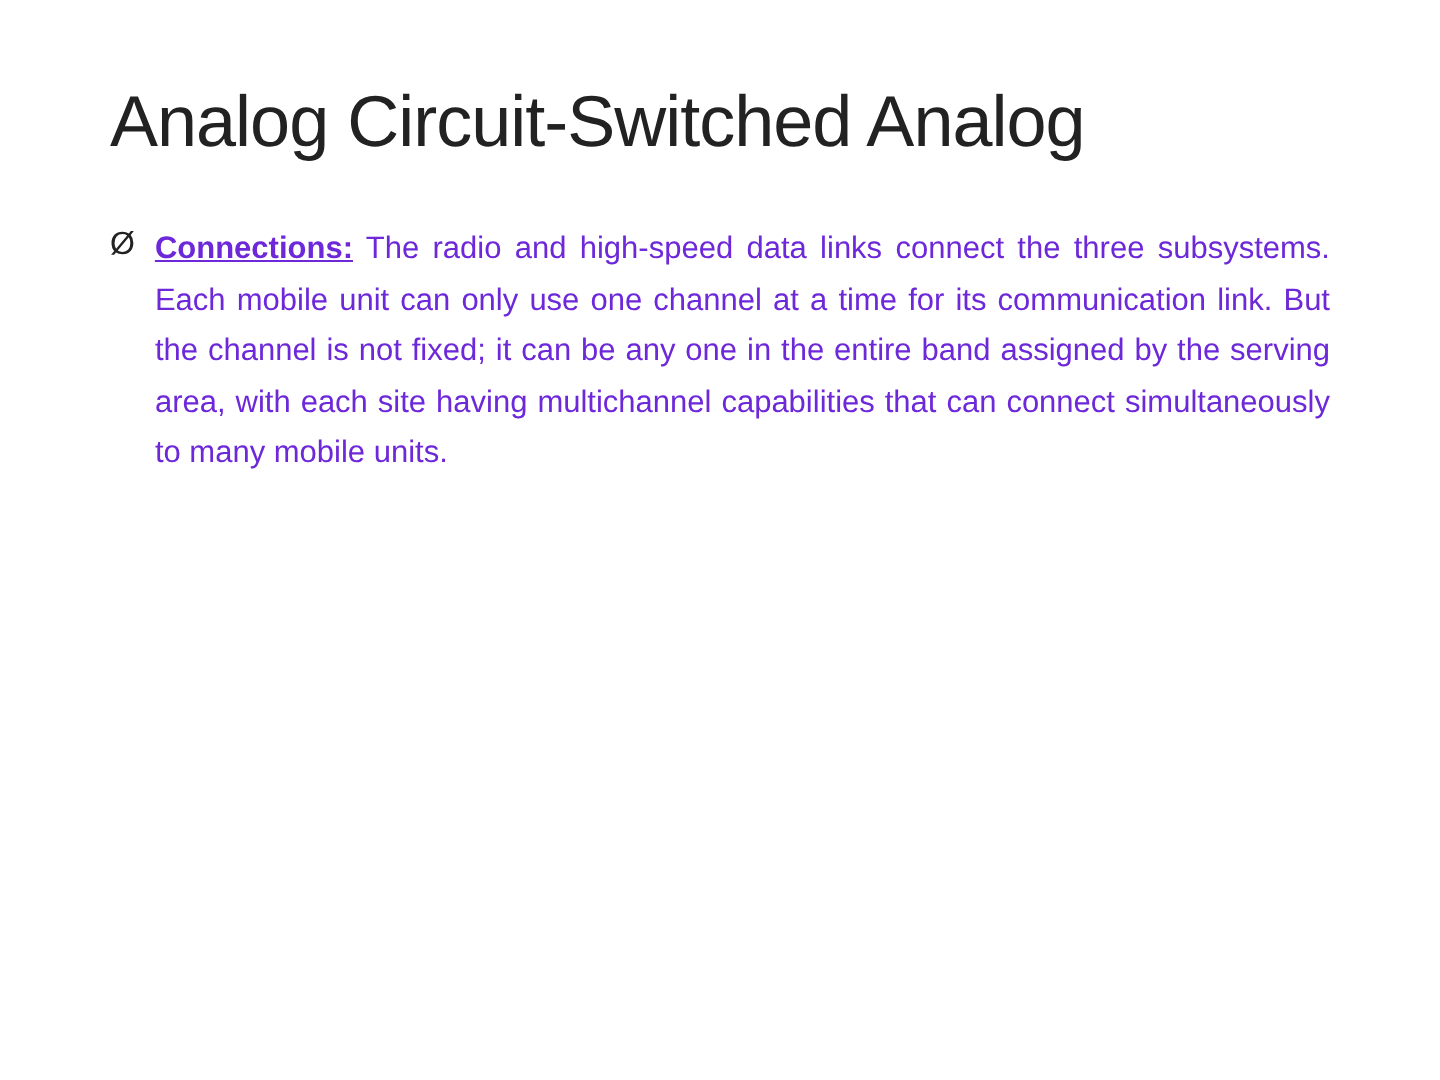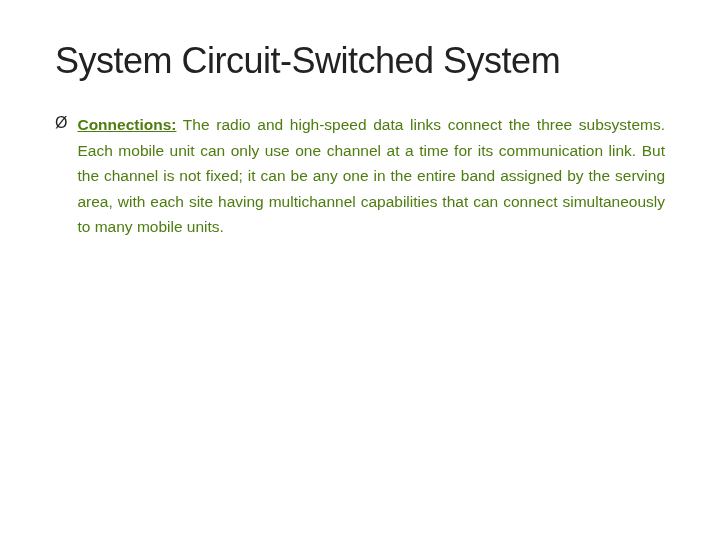--- a/index.html
+++ b/index.html
@@ -51,36 +51,36 @@
       font-size: 16px;
       color: #222222;
       margin-top: 2px;
       flex-shrink: 0;
       font-family: Arial, Helvetica, sans-serif;
     }
 
     .bullet-text {
       font-family: Arial, Helvetica, sans-serif;
       font-size: 15.5px;
-      color: #4d7c0f;
+      color: #6d28d9;
       line-height: 1.65;
       text-align: justify;
     }
 
     .bold-label {
       font-weight: bold;
       text-decoration: underline;
     }
   </style>
 </head>
 <body>
 
 <div class="slide-container">
 
-  <h1 class="slide-title">System Circuit-Switched System</h1>
+  <h1 class="slide-title">Analog Circuit-Switched Analog</h1>
 
   <div class="content-area">
     <div class="bullet-item">
       <span class="bullet-arrow">Ø</span>
       <p class="bullet-text">
         <span class="bold-label">Connections:</span><span> The radio and high-speed data links connect the three subsystems. Each mobile unit can only use one channel at a time for its communication link. But the channel is not fixed; it can be any one in the entire band assigned by the serving area, with each site having multichannel capabilities that can connect simultaneously to many mobile units.</span>
       </p>
     </div>
   </div>
 

